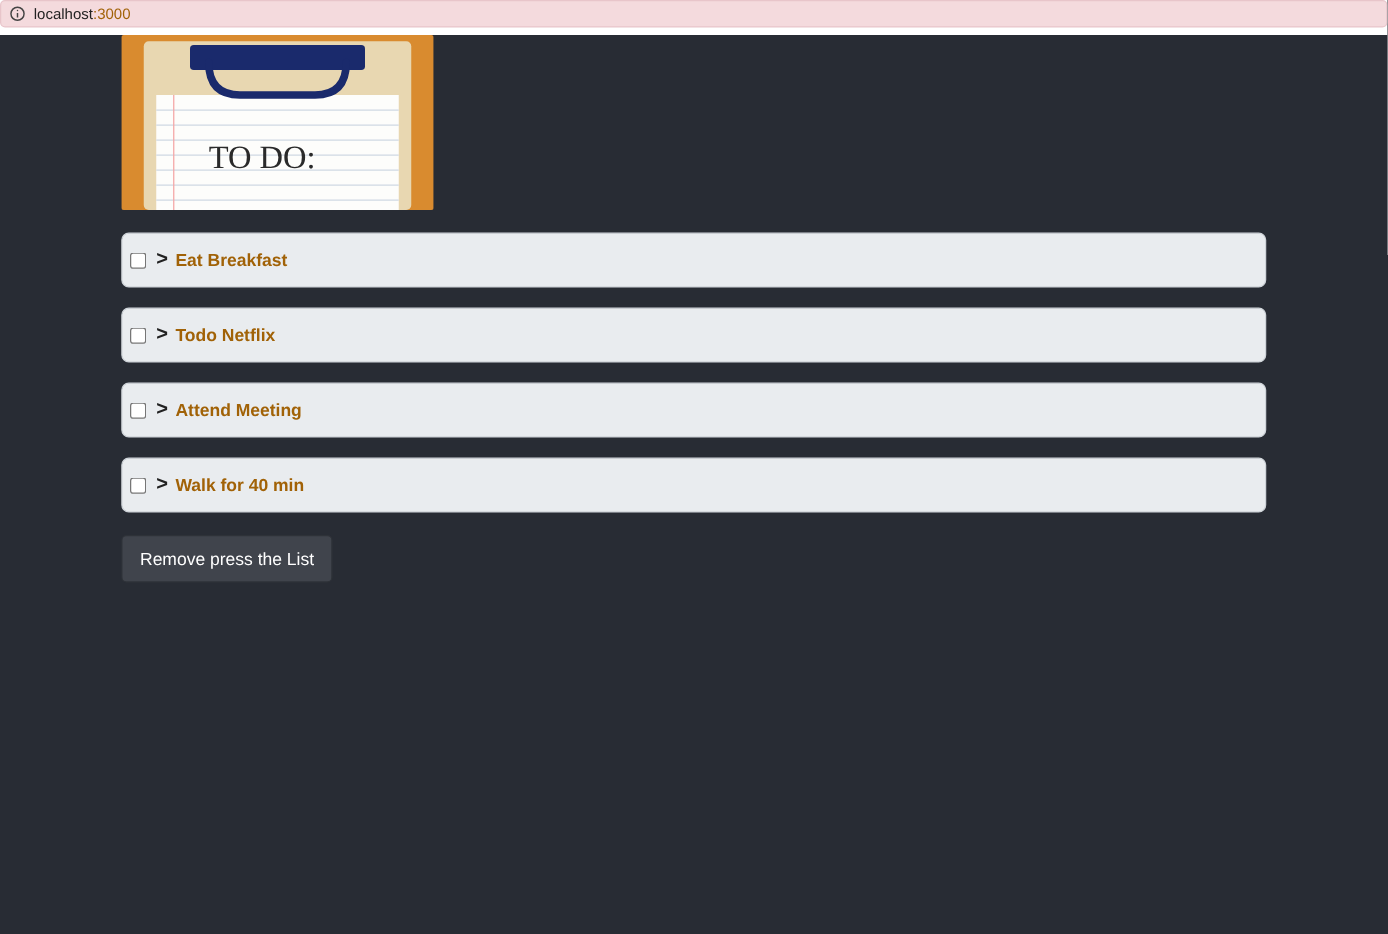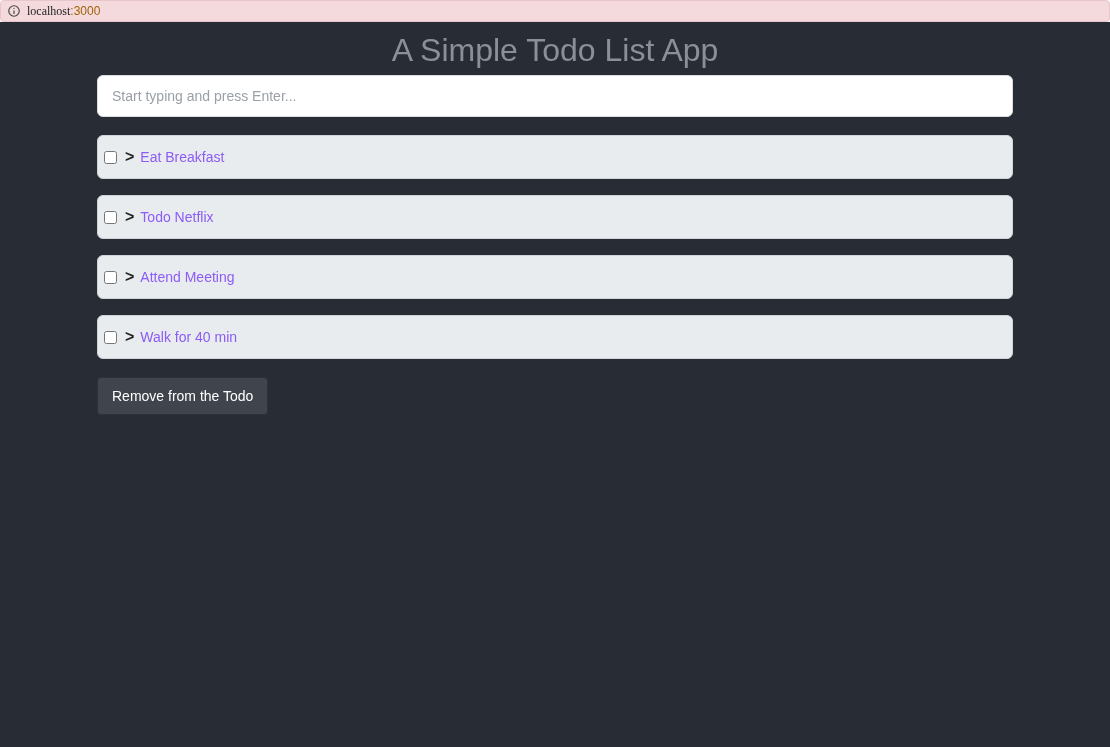--- a/index.html
+++ b/index.html
@@ -15,21 +15,21 @@
       display: flex;
       align-items: center;
       padding: 0 6px;
       gap: 6px;
       font-size: 12px;
       color: #3a3a3a;
     }
     .addr-bar .info-icon {
       width: 14px; height: 14px; display: inline-flex; align-items: center; justify-content: center;
     }
-    .addr-bar .url .host { color: #222; font-family: Liberation Serif, serif; }
+    .addr-bar .url .host { color: #222; }
     .addr-bar .url .port { color: #a16207; }
 
     
     .app {
       background: #282c34;
       min-height: 725px;
       width: 100%;
       padding: 0 0 40px 0;
       position: relative;
     }
@@ -87,23 +87,23 @@
       width: 13px; height: 13px; margin-left: 2px;
       accent-color: #7a7f87;
     }
     .list-item .chev {
       font-weight: 700;
       font-size: 16px;
       color: #222;
       margin-left: 2px;
     }
     .list-item .label {
-      font-weight: 400;
+      font-weight: 700;
       font-size: 14px;
-      color: #8b5cf6;
+      color: #a16207;
       text-align: right;
     }
 
     
     .remove-btn {
       margin-top: 18px;
       background: #40444c;
       color: #ffffff;
       border: 1px solid #2e3238;
       border-radius: 4px;
@@ -123,30 +123,53 @@
       <line x1="12" y1="11" x2="12" y2="17"></line>
       <circle cx="12" cy="7.5" r="1" fill="#444" stroke="none"></circle>
     </svg>
   </span>
   <span class="url">
     <span class="host">localhost</span><span class="port">:3000</span>
   </span>
 </div>
 
 <div class="app">
-  <h1 class="title">A Simple Todo List App</h1>
 
   <div class="content">
 
     
+    <div class="clipboard">
+      <svg viewBox="0 0 250 140" width="250" height="140">
+
+        <rect x="0" y="0" width="250" height="140" fill="#d98b2f"></rect>
+
+        <rect x="18" y="5" width="214" height="135" rx="4" fill="#e8d7b1"></rect>
+
+        <rect x="28" y="48" width="194" height="92" fill="#fdfdfb"></rect>
+
+        <g stroke="#cfd8e3" stroke-width="1">
+          <line x1="28" y1="60" x2="222" y2="60"></line>
+          <line x1="28" y1="72" x2="222" y2="72"></line>
+          <line x1="28" y1="84" x2="222" y2="84"></line>
+          <line x1="28" y1="96" x2="222" y2="96"></line>
+          <line x1="28" y1="108" x2="222" y2="108"></line>
+          <line x1="28" y1="120" x2="222" y2="120"></line>
+          <line x1="28" y1="132" x2="222" y2="132"></line>
+        </g>
+
+        <line x1="42" y1="48" x2="42" y2="140" stroke="#f4a5a5" stroke-width="1"></line>
+
+        <rect x="55" y="8" width="140" height="20" rx="3" fill="#1a2a6c"></rect>
+        <path d="M70 22 Q70 48 95 48 L155 48 Q180 48 180 22" fill="none" stroke="#1a2a6c" stroke-width="6" stroke-linecap="round"></path>
+
+        <text x="70" y="106" font-family="'Comic Sans MS','Segoe Script',cursive" font-size="26" fill="#2a2a2a">TO DO:</text>
+      </svg>
+    </div>
 
     
-    <div class="input-row">
-      <input class="todo-input" type="text" placeholder="Start typing and press Enter..." style="">
-    </div>
 
     
     <div class="list" id="todo-list">
         <div class="list-item">
           <input type="checkbox" style="">
           <span class="chev">&gt;</span>
           <span class="label">Eat Breakfast</span>
         </div>
         <div class="list-item">
           <input type="checkbox" style="">
@@ -159,16 +182,16 @@
           <span class="label">Attend Meeting</span>
         </div>
         <div class="list-item">
           <input type="checkbox" style="">
           <span class="chev">&gt;</span>
           <span class="label">Walk for 40 min</span>
         </div>
       </div>
 
     
-    <button class="remove-btn">Remove from the Todo</button>
+    <button class="remove-btn">Remove press the List</button>
 
   </div>
 </div>
 
 </body></html>

